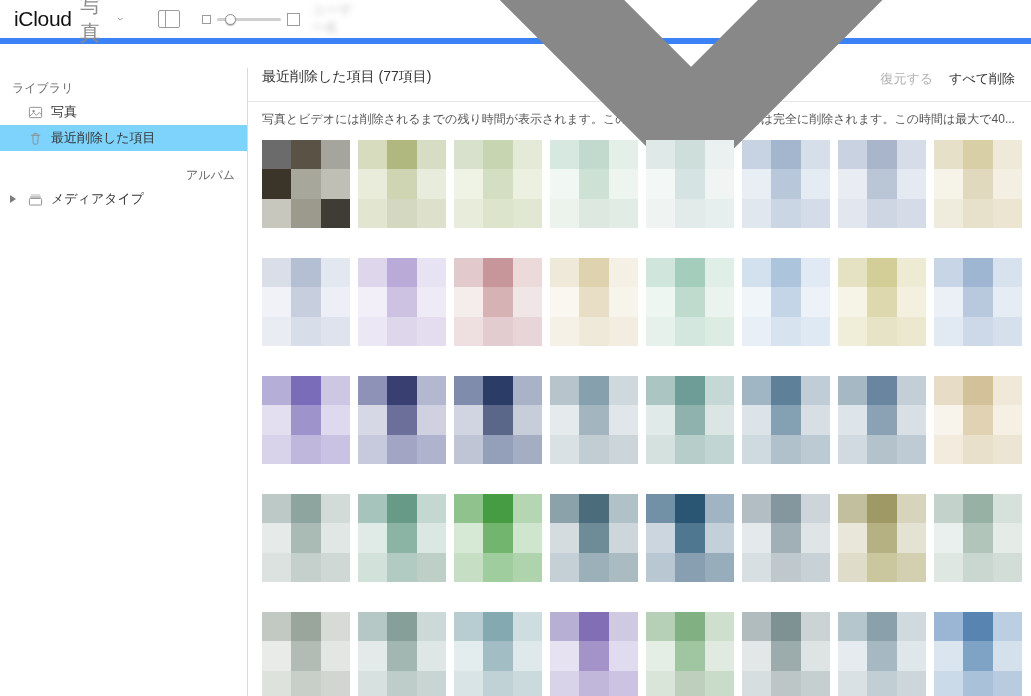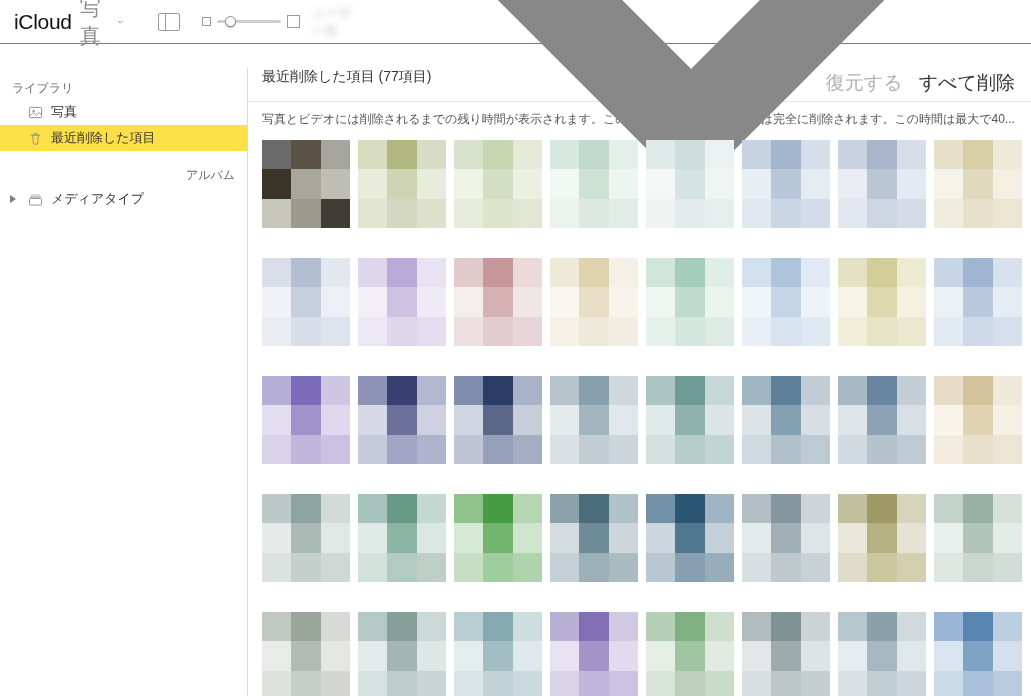--- a/index.html
+++ b/index.html
@@ -10,21 +10,21 @@
     color: #333;
     background: #fff;
     width: 1031px;
     height: 696px;
     overflow: hidden;
   }
 
   
   .toolbar {
     height: 44px;
-    border-bottom: 1px solid #3b82f6;
+    border-bottom: 6px solid #3b82f6;
     display: flex;
     align-items: center;
     padding: 0 10px 0 14px;
     gap: 6px;
     position: relative;
   }
   .toolbar .brand {
     font-size: 21px;
     font-weight: 400;
     color: #111;
@@ -118,21 +118,21 @@
     display: flex;
     align-items: center;
     gap: 8px;
     padding: 4px 8px 4px 28px;
     font-size: 13px;
     color: #333;
     cursor: default;
     position: relative;
   }
   .side-item.selected {
-    background: #fde047;
+    background: #7dd3fc;
   }
   .side-item .disclosure {
     position: absolute;
     left: 10px;
     width: 0; height: 0;
     border-top: 4px solid transparent;
     border-bottom: 4px solid transparent;
     border-left: 6px solid #7d7d7d;
   }
   .side-icon {
@@ -155,21 +155,21 @@
     padding: 0 14px;
     gap: 12px;
   }
   .header-title {
     font-size: 14px;
     color: #333;
     flex: 0 0 auto;
   }
   .header-spacer { flex: 1 1 auto; }
   .header-btn {
-    font-size: 19px;
+    font-size: 13px;
     color: #333;
     cursor: default;
     padding: 2px 2px;
     white-space: nowrap;
   }
   .header-btn.disabled {
     color: #b0b0b0;
   }
 
   .info-bar {

